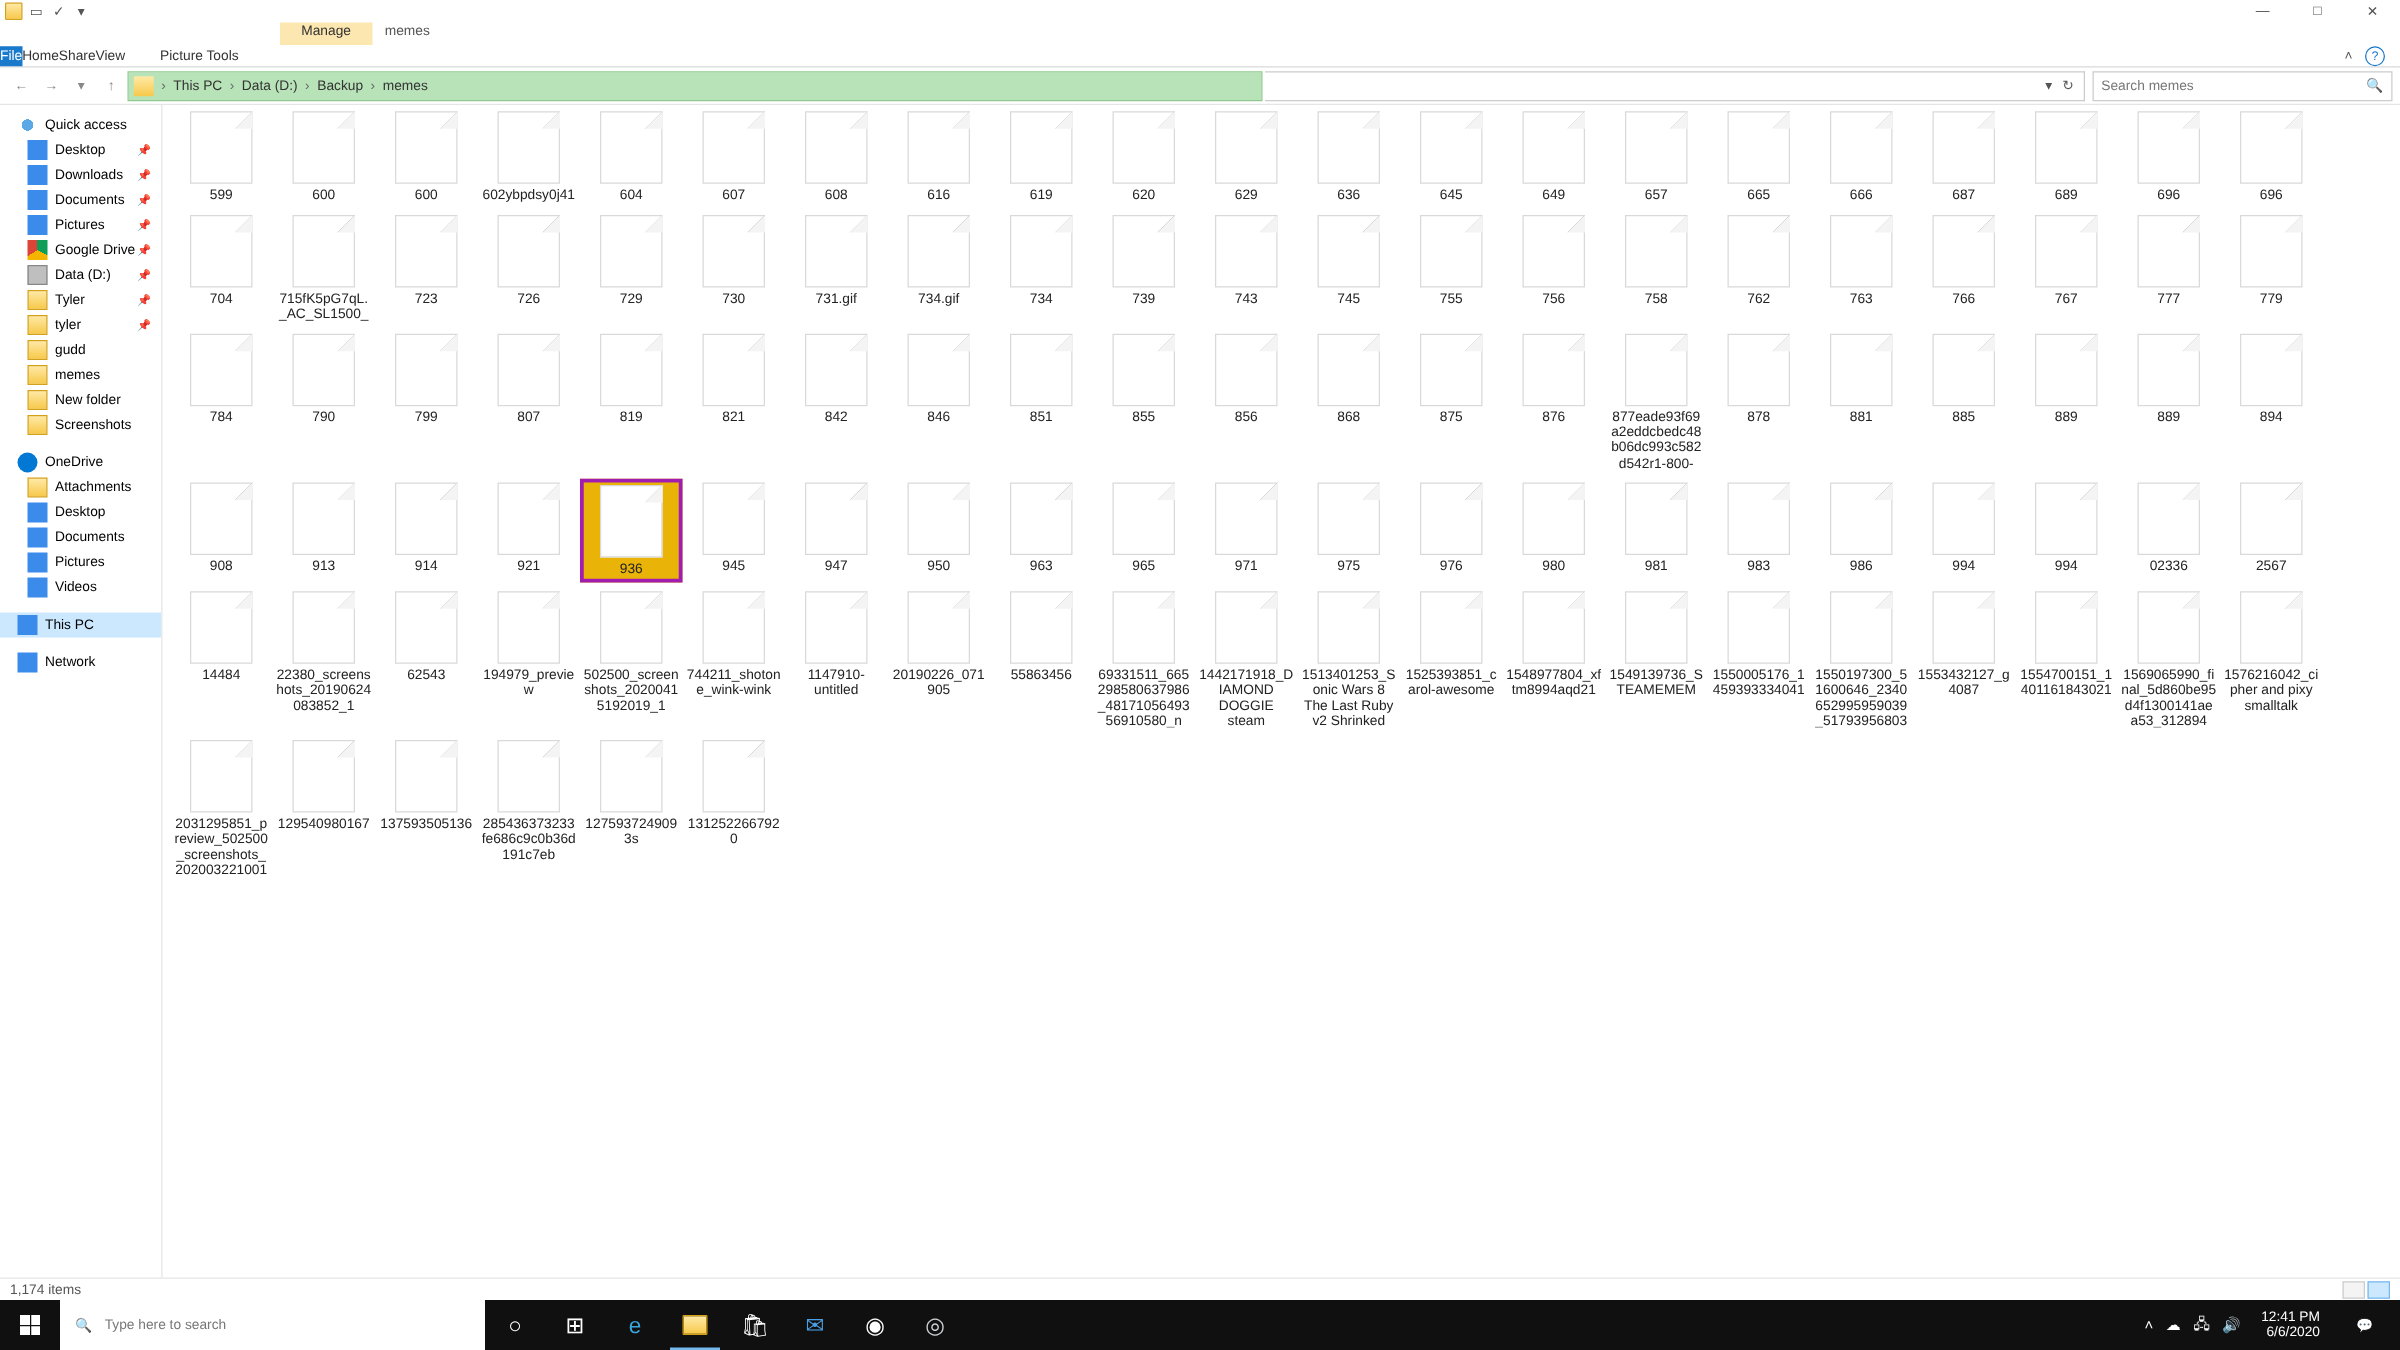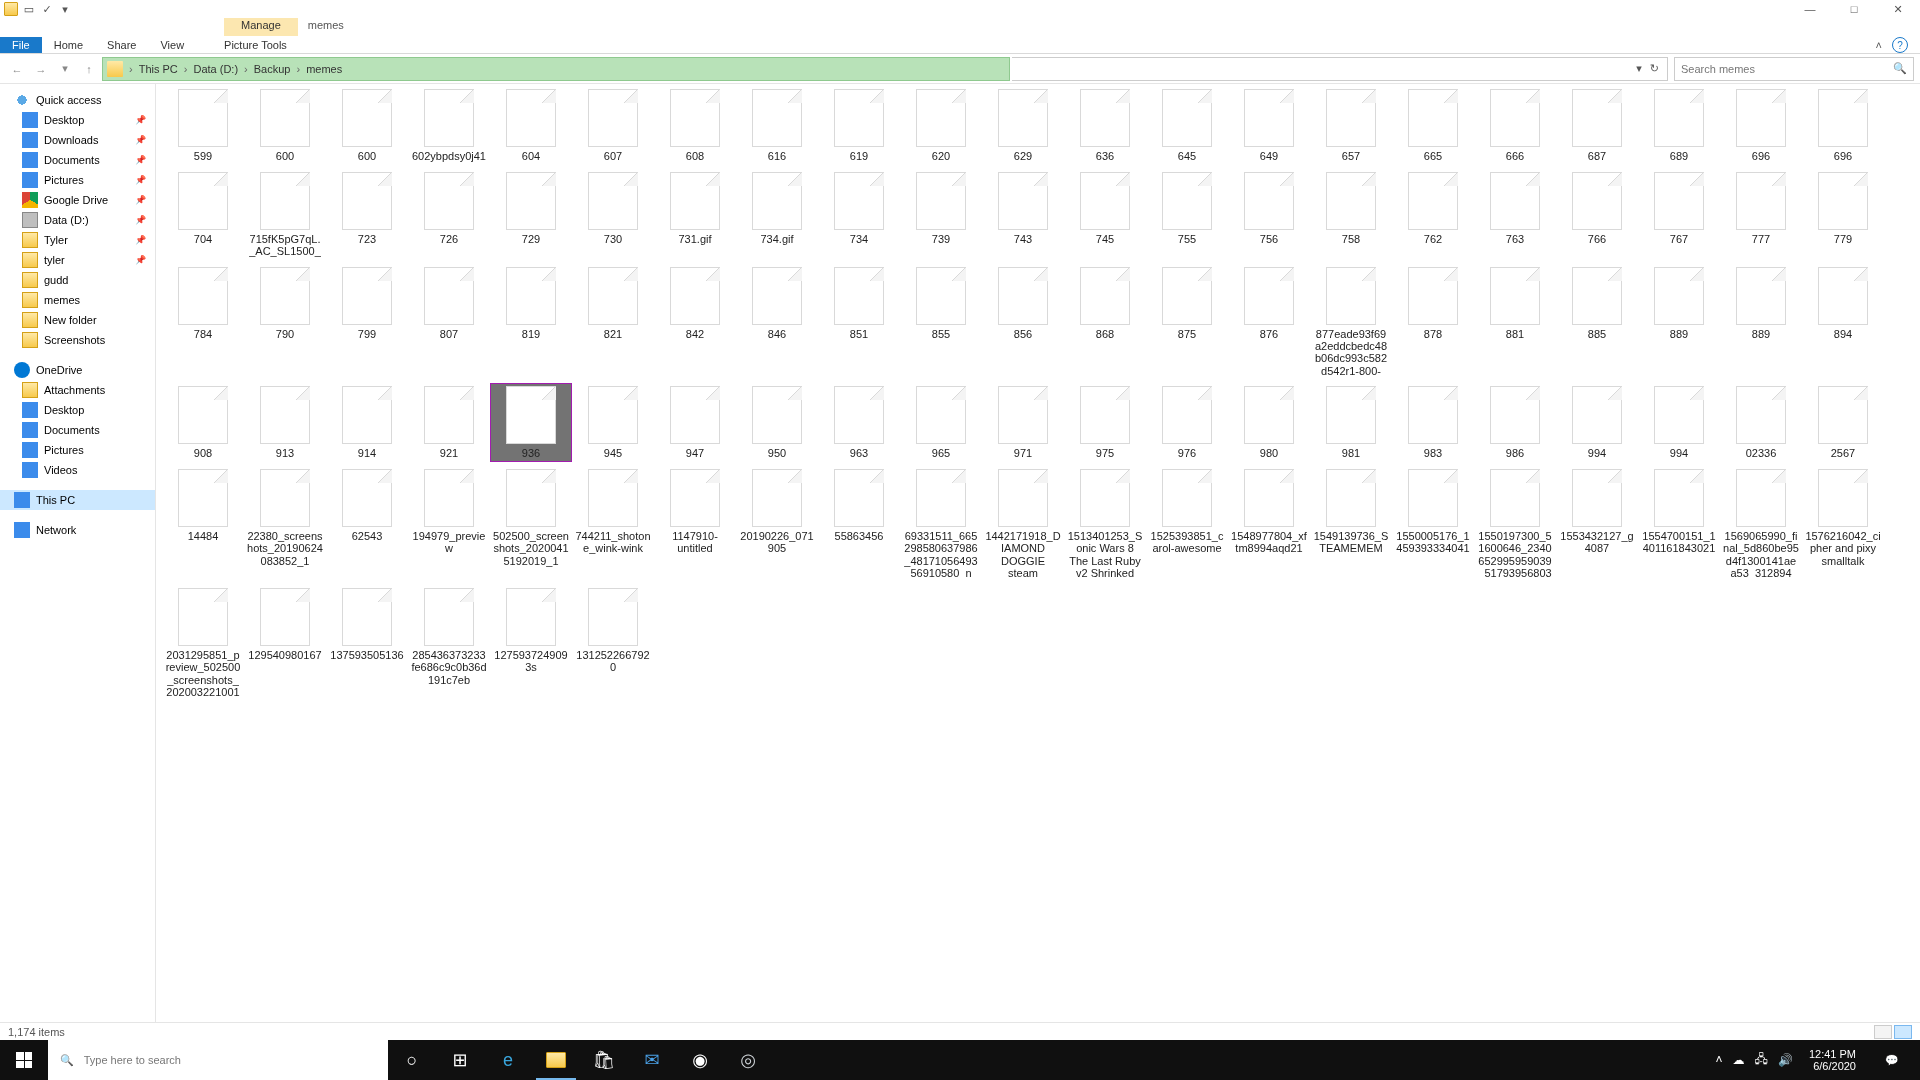--- a/index.html
+++ b/index.html
@@ -7,35 +7,35 @@
 .titlebar{height:18px;display:flex;align-items:center;padding:0 4px;justify-content:space-between}
 .titlebar-left{display:flex;align-items:center;gap:4px}
 .folder-ico{width:14px;height:14px;background:linear-gradient(#ffe9a6,#f7c94b);border:1px solid #d4a017;border-radius:1px}
 .qat-ico{width:14px;height:14px;display:flex;align-items:center;justify-content:center;color:#555}
 .titlebar-right{display:flex;gap:8px}
 .win-btn{width:36px;height:18px;display:flex;align-items:center;justify-content:center;color:#555}
 .tab-context{height:18px;display:flex}
 .ctx-tab{background:#fce7b0;padding:1px 17px;font-size:11px;color:#333}
 .title-txt{padding:1px 10px;color:#555}
 .ribbon{height:18px;display:flex;align-items:flex-end;border-bottom:1px solid #d9d9d9}
-.rtab{padding:2px 12px;color:#333;cursor:default}
+.rtab{padding:2px 0;color:#333;cursor:default}
 .rtab.file{background:#1979ca;color:#fff}
 .subtab{padding:2px 12px;color:#333}
 .addrrow{height:30px;display:flex;align-items:center;padding:2px 6px;gap:2px;border-bottom:1px solid #e5e5e5}
 .nav-arrow{width:22px;height:22px;display:flex;align-items:center;justify-content:center;color:#888;border-radius:2px}
 .addrbar{flex:0 0 908px;height:24px;border:1px solid #8fc98f;background:linear-gradient(to right,#b8e2b8 0%,#b8e2b8 100%);display:flex;align-items:center;padding:0 4px;gap:4px}
 .addr-ico{width:16px;height:16px;background:linear-gradient(#ffe9a6,#f7c94b);border-radius:1px}
 .crumb{color:#333}
 .crumb-sep{color:#666;padding:0 2px}
 .addr-rest{flex:1;height:24px;border:1px solid #ccc;border-left:none;display:flex;align-items:center;justify-content:flex-end;padding-right:4px;background:#fff}
 .addr-drop{color:#555;padding:0 4px}
 .addr-x{color:#555;padding:0 4px}
 .searchbox{width:240px;height:24px;border:1px solid #ccc;display:flex;align-items:center;padding:0 6px;color:#777;margin-left:4px;justify-content:space-between}
 .body{display:flex;height:calc(100% - 18px - 18px - 18px - 30px - 18px - 40px)}
-.sidebar{width:156px;border-right:1px solid #e5e5e5;padding:6px 0;overflow:hidden}
+.sidebar{width:130px;border-right:1px solid #e5e5e5;padding:6px 0;overflow:hidden}
 .side-group{margin-bottom:10px}
 .side-item{display:flex;align-items:center;gap:6px;padding:2px 8px 2px 22px;cursor:default;position:relative}
 .side-item.head{padding-left:14px;font-weight:400}
 .side-item .pin{position:absolute;right:8px;color:#7a7a7a;font-size:9px}
 .side-item.sel{background:#cce8ff}
 .si-ico{width:16px;height:16px;display:inline-block}
 .ico-star{background:radial-gradient(circle,#5aa9e6 40%,transparent 41%)}
 .ico-desktop{background:#3b8beb}
 .ico-dl{background:#3b8beb}
 .ico-doc{background:#3b8beb}
@@ -43,21 +43,21 @@
 .ico-gdrive{background:conic-gradient(#0f9d58 0 33%,#f4b400 0 66%,#db4437 0)}
 .ico-drive{background:#bfbfbf;border:1px solid #888}
 .ico-folder{background:linear-gradient(#ffe9a6,#f7c94b);border:1px solid #d4a017}
 .ico-onedrive{background:#0078d4;border-radius:50%}
 .ico-pc{background:#3b8beb}
 .ico-net{background:#3b8beb}
 .ico-video{background:#3b8beb}
 .content{flex:1;overflow-y:auto;padding:2px 6px 4px 6px;position:relative}
 .grid{display:flex;flex-wrap:wrap;align-content:flex-start}
 .item{width:82px;margin:0 0 4px 0;display:flex;flex-direction:column;align-items:center;padding:2px;border:1px solid transparent}
-.item.selected{background:#737373;border:1px solid #a21caf}
+.item.selected{background:#eab308;border:3px solid #a21caf}
 .thumb{width:50px;height:58px;background:#fff;border:1px solid #d9d9d9;position:relative;margin-bottom:3px}
 .thumb::before{content:"";position:absolute;top:-1px;right:-1px;width:14px;height:14px;background:linear-gradient(135deg,transparent 48%,#d9d9d9 50%,#f4f4f4 52%);}
 .fname{text-align:center;font-size:11px;color:#222;line-height:1.1;word-break:break-word;max-height:48px;overflow:hidden;width:100%}
 .status{height:18px;border-top:1px solid #e5e5e5;display:flex;align-items:center;padding:0 8px;color:#555;justify-content:space-between}
 .view-toggles{display:flex;gap:2px}
 .vt{width:18px;height:14px;border:1px solid #ccc;background:#f4f4f4}
 .vt.active{background:#cce8ff;border-color:#7ab8ef}
 .taskbar{position:absolute;bottom:0;left:0;right:0;height:40px;background:#101010;display:flex;align-items:center;color:#fff}
 .start{width:48px;height:40px;display:flex;align-items:center;justify-content:center}
 .win-logo{width:16px;height:16px;display:grid;grid-template-columns:1fr 1fr;grid-template-rows:1fr 1fr;gap:1px}

